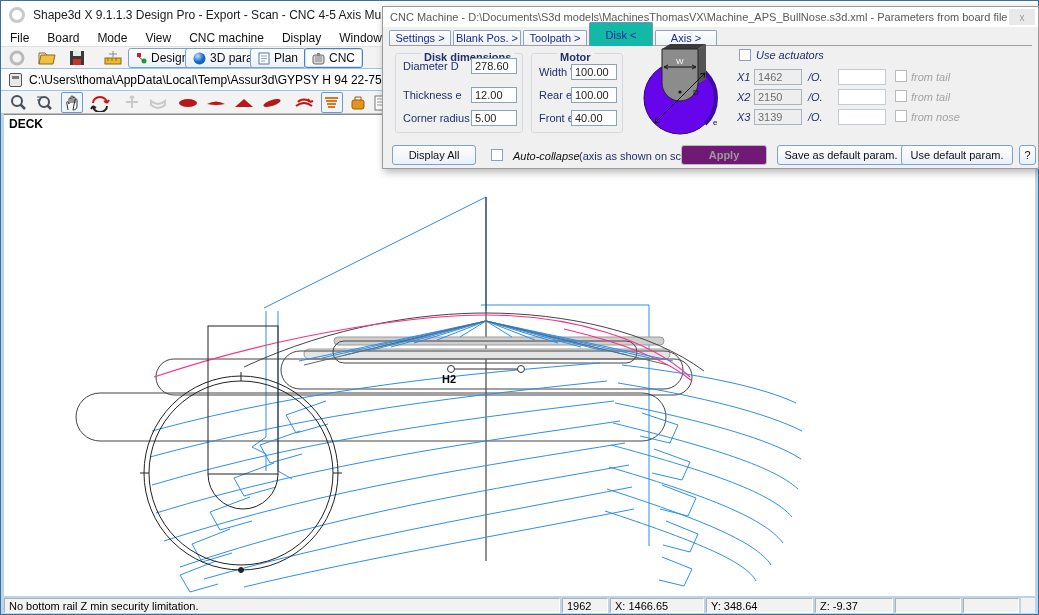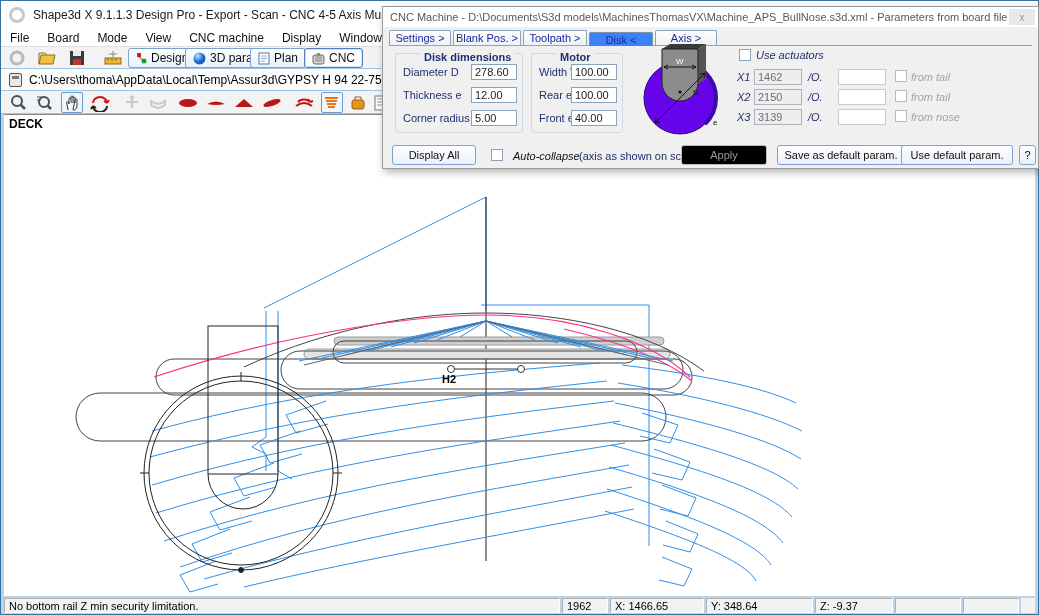--- a/index.html
+++ b/index.html
@@ -62,41 +62,41 @@
                display:flex; align-items:center; padding-left:7px; color:#585858; font-size:11px;
                white-space:nowrap; overflow:hidden; }
   .dlg-close { position:absolute; right:3px; top:2px; width:26px; height:16px; background:#e9e9e9;
                color:#9a9a9a; display:flex; align-items:center; justify-content:center;
                font-size:10px; }
   .tabstrip { position:absolute; left:6px; top:21px; right:6px; height:18px; display:flex;
               align-items:flex-end; border-bottom:1px solid #a0a0a0; }
   .tab { height:15px; border:1px solid #8ba4bd; border-bottom:none; border-radius:2px 2px 0 0;
          background:linear-gradient(#fdfdfd,#eef2f6); color:#1b2a9b; display:flex;
          align-items:center; justify-content:center; margin-right:2px; }
-  .tab.active { height:14px; background:#3b82f6; margin-bottom:-1px; border-color:#7a93ac; }
+  .tab.active { height:24px; background:#14b8a6; margin-bottom:-1px; border-color:#7a93ac; }
   .grp { position:absolute; border:1px solid #d2d9e0; border-radius:3px; }
   .grp-title { position:absolute; top:-7px; left:25px; background:#f0f0f0; padding:4px 3px;
                color:#20306e;font-weight:bold; }
   .grow { position:absolute; left:7px; right:5px; height:16px; display:flex; align-items:center; }
   .grow label { color:#20306e; }
   .grow input { position:absolute; right:0; width:46px; height:16px; border:1px solid #8aa3bd;
                 background:#fff; font-size:11px; font-family:"Liberation Sans",sans-serif;
                 color:#222; padding-left:3px; }
   .act-label { position:absolute; color:#20306e;font-style:italic; }
   .act-input { position:absolute; height:16px; border:1px solid #a9b4be; background:#eeeeee;
                color:#6e6e6e; font-size:11px; font-family:"Liberation Sans",sans-serif; padding-left:3px; }
   .act-input.empty { background:#fff; border-color:#c3ccd4; }
   .chk { width:12px; height:12px; border:1px solid #8aa3bd; background:#fff; display:inline-block; }
   .chk.dis { border-color:#b9b9b9; }
   .chk-label { color:#20306e; }
   .chk-label.dis { color:#a3a3a3; }
   .dlg-btn { position:absolute; height:20px; border:1px solid #7da2ce; border-radius:3px;
              background:linear-gradient(#fefefe,#e9f1fa); color:#101010; font-size:11px;
              display:flex; align-items:center; justify-content:center; }
-  .dlg-btn.disabled { border-color:#b8bcbf; background:#000000; color:#9a9a9a; }
+  .dlg-btn.disabled { border-color:#b8bcbf; background:#701a75; color:#9a9a9a;font-weight:bold; }
   .foot-note { position:absolute; color:#20306e; }
 </style>
 </head>
 <body>
 
 <div class="screen">
 
   <div class="titlebar">
     <span class="app-icon"></span>
     <span class="title-text">Shape3d X 9.1.1.3 Design Pro - Export - Scan - CNC 4-5 Axis Multi-tools  Standard Bull Nos</span>
@@ -386,21 +386,21 @@
     <div class="tabstrip">
       <div class="tab" style="width:62px">Settings &gt;</div>
       <div class="tab" style="width:68px">Blank Pos. &gt;</div>
       <div class="tab" style="width:64px">Toolpath &gt;</div>
       <div class="tab active" style="width:64px">Disk &lt;</div>
       <div class="tab" style="width:62px">Axis &gt;</div>
     </div>
 
     <div class="grp" style="left:12px; top:46px; width:128px; height:80px">
       <div class="grp-title">Disk dimensions</div>
-      <div class="grow" style="top:10px">
+      <div class="grow" style="top:4px">
         <label>Diameter D</label>
         <input value="278.60" style="">
       </div>
       <div class="grow" style="top:33px">
         <label>Thickness e</label>
         <input value="12.00" style="">
       </div>
       <div class="grow" style="top:56px">
         <label>Corner radius r</label>
         <input value="5.00" style="">

